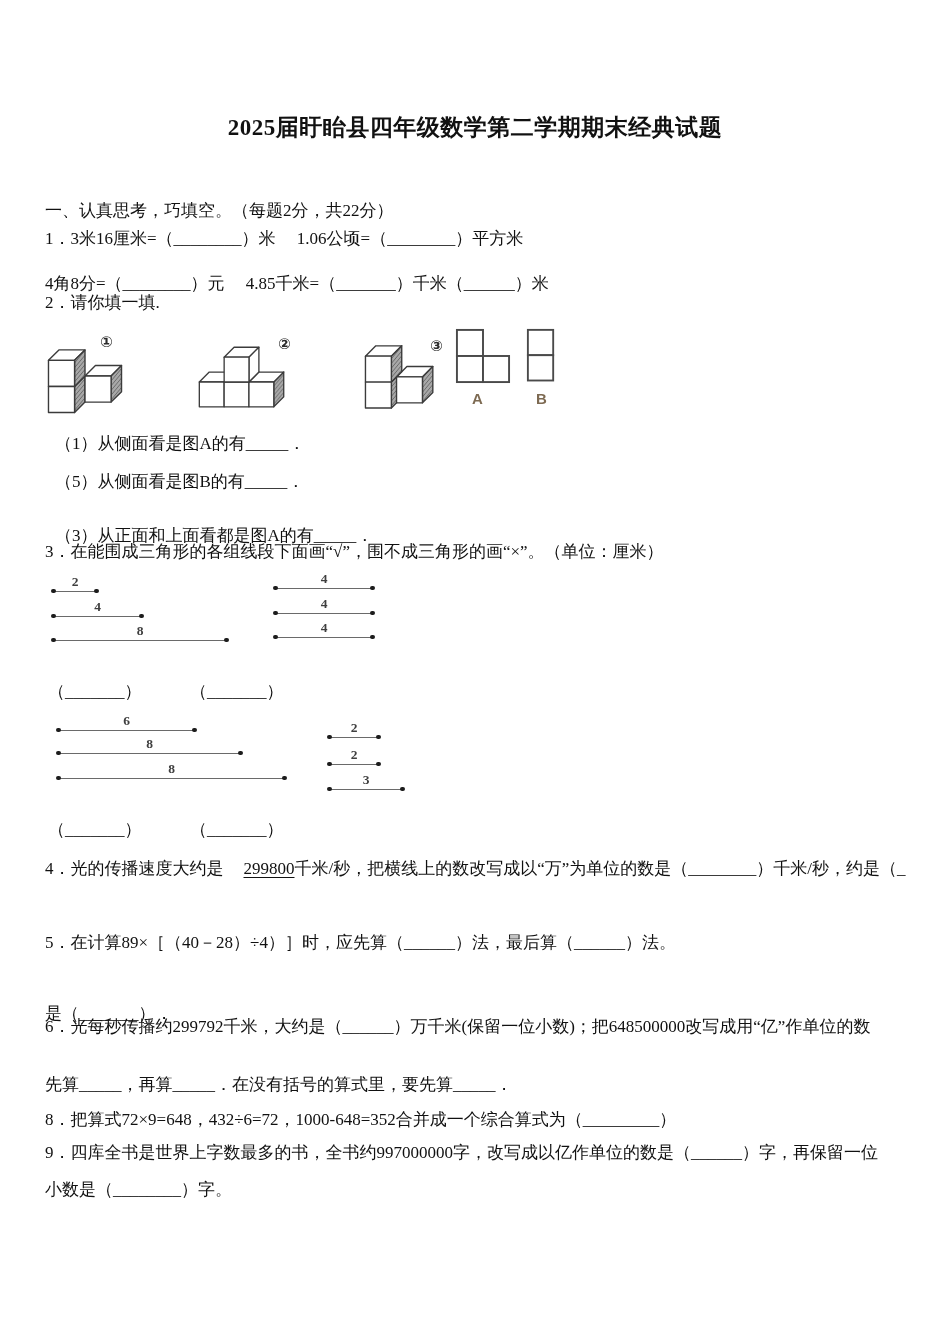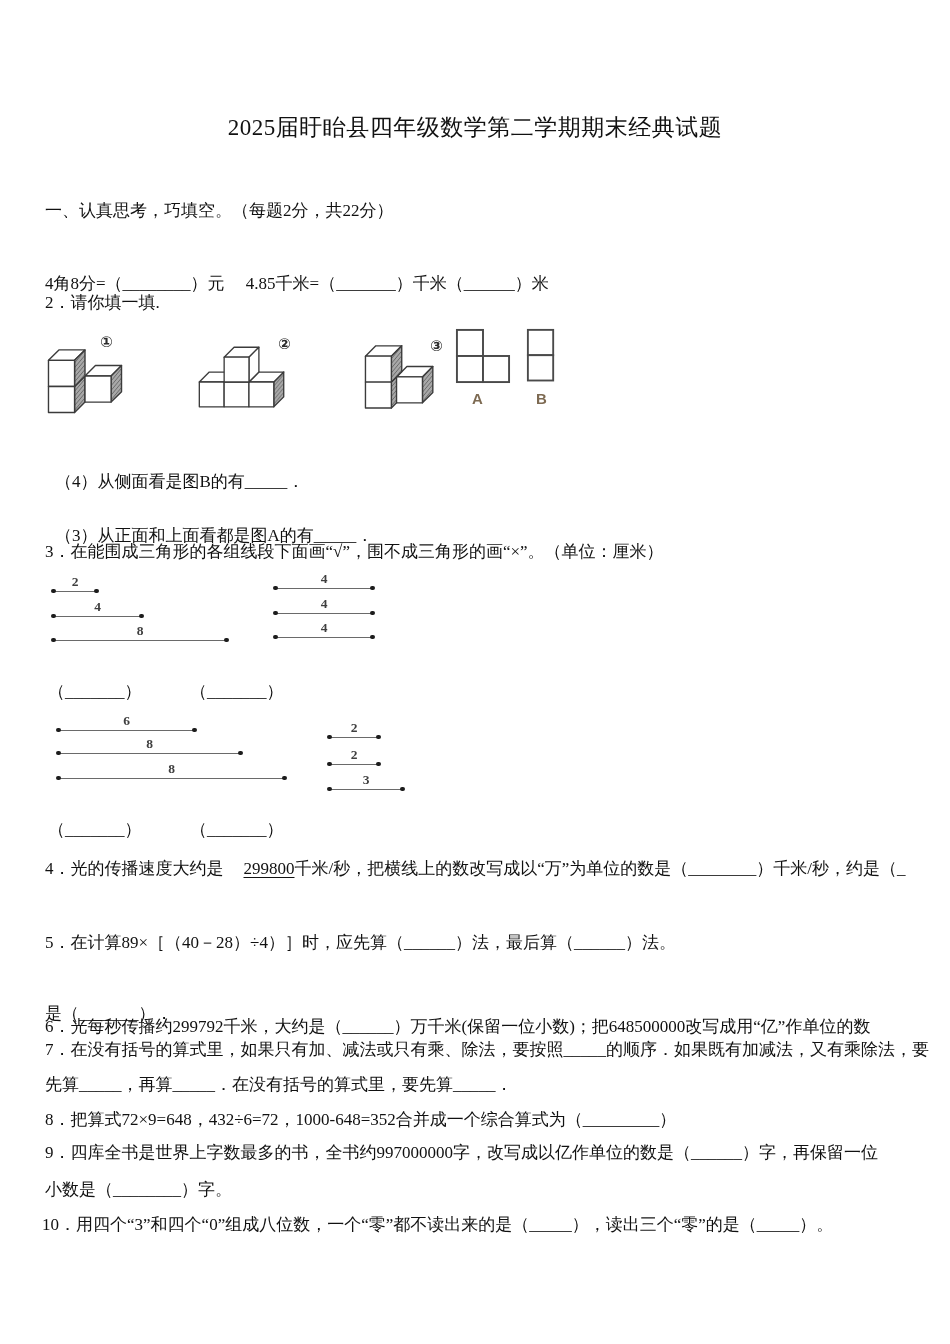--- a/index.html
+++ b/index.html
@@ -3,21 +3,21 @@
 <meta charset="utf-8">
 <style>
   html,body{margin:0;padding:0;background:#fff;}
   .page{
     position:relative;width:950px;height:1344px;background:#ffffff;
     font-family:"Liberation Serif","DejaVu Serif",serif;
     color:#111;overflow:hidden;
   }
   .title{
     position:absolute;top:112px;left:0;width:100%;text-align:center;
-    font-size:23px;font-weight:normal;letter-spacing:0.5px;
+    font-size:23px;font-weight:bold;letter-spacing:0.5px;
   }
   .line{
     position:absolute;left:45px;font-size:17px;font-weight:normal;
     white-space:nowrap;line-height:24px;
   }
   .indent{left:55px;}
   .u{text-decoration:underline;text-underline-offset:3px;padding-left:20px;}
   
   .seg{position:absolute;}
   .seg-num{
@@ -43,20 +43,21 @@
   }
 </style>
 </head>
 <body>
 
 <div class="page">
 
   <div class="title">2025届盱眙县四年级数学第二学期期末经典试题</div>
 
   <div class="line" style="top:199px">一、认真思考，巧填空。（每题2分，共22分）</div>
+  <div class="line" style="top:227px">1．3米16厘米=（________）米　 1.06公顷=（________）平方米</div>
   <div class="line" style="top:272px">4角8分=（________）元　 4.85千米=（_______）千米（______）米</div>
   <div class="line" style="top:291px">2．请你填一填.</div>
 
   <svg class="fig" style="left:45px;top:336px" width="100" viewBox="0 0 115 92">
     <defs>
       <pattern id="hA" width="3.5" height="3.5" patternUnits="userSpaceOnUse" patternTransform="rotate(40)">
         <rect width="3.5" height="3.5" fill="#a8a8a8"></rect>
         <line x1="0" y1="0" x2="0" y2="3.5" stroke="#4e4e4e" stroke-width="1.2"></line>
       </pattern>
     </defs>
@@ -125,21 +126,22 @@
   <span class="fig-label" style="left:472px;top:390px">A</span>
 
   <svg class="fig" style="left:526px;top:328px" width="30" viewBox="0 0 32 60">
     <g stroke="#4a4a4a" stroke-width="2" fill="#fff">
       <rect x="2" y="2" width="27" height="27"></rect>
       <rect x="2" y="29" width="27" height="27"></rect>
     </g>
   </svg>
   <span class="fig-label" style="left:536px;top:390px">B</span>
 
-  <div class="line indent" style="top:470px">（4）从侧面看是图B的有_____．</div>
+  <div class="line indent" style="top:432px">（1）从侧面看是图A的有_____．</div>
+  <div class="line indent" style="top:470px">（5）从侧面看是图B的有_____．</div>
   <div class="line indent" style="top:524px">（3）从正面和上面看都是图A的有_____．</div>
   <div class="line" style="top:540px">3．在能围成三角形的各组线段下面画“√”，围不成三角形的画“×”。（单位：厘米）</div>
 
   <div class="seg" style="left:53px;top:574px;width:44px">
     <span class="seg-num">2</span>
       <div class="seg-line"></div>
   </div>
   <div class="seg" style="left:53px;top:599px;width:89px">
     <span class="seg-num">4</span>
       <div class="seg-line"></div>
@@ -191,20 +193,18 @@
       <div class="seg-line"></div>
   </div>
 
   <div class="line" style="top:818px;left:48px">（_______）</div>
   <div class="line" style="top:818px;left:190px">（_______）</div>
 
   <div class="line" style="top:857px"><span>4．光的传播速度大约是</span><span class="u">299800</span><span>千米/秒，把横线上的数改写成以“万”为单位的数是（________）千米/秒，约是（_</span></div>
   <div class="line" style="top:931px">5．在计算89×［（40－28）÷4）］时，应先算（______）法，最后算（______）法。</div>
   <div class="line" style="top:1015px">6．光每秒传播约299792千米，大约是（______）万千米(保留一位小数)；把648500000改写成用“亿”作单位的数</div>
   <div class="line" style="top:1002px">是（_______）．</div>
-  <div class="line" style="top:1038px">7．在没有括号的算式里，如果只有加、减法或只有乘、除法，要按照_____的顺序．如果既有加减法，又有乘除法，要</div>
   <div class="line" style="top:1073px">先算_____，再算_____．在没有括号的算式里，要先算_____．</div>
   <div class="line" style="top:1108px">8．把算式72×9=648，432÷6=72，1000-648=352合并成一个综合算式为（_________）</div>
   <div class="line" style="top:1141px">9．四库全书是世界上字数最多的书，全书约997000000字，改写成以亿作单位的数是（______）字，再保留一位</div>
   <div class="line" style="top:1178px">小数是（________）字。</div>
-  <div class="line" style="top:1213px;left:42px">10．用四个“3”和四个“0”组成八位数，一个“零”都不读出来的是（_____），读出三个“零”的是（_____）。</div>
 
 </div>
 
 </body></html>

